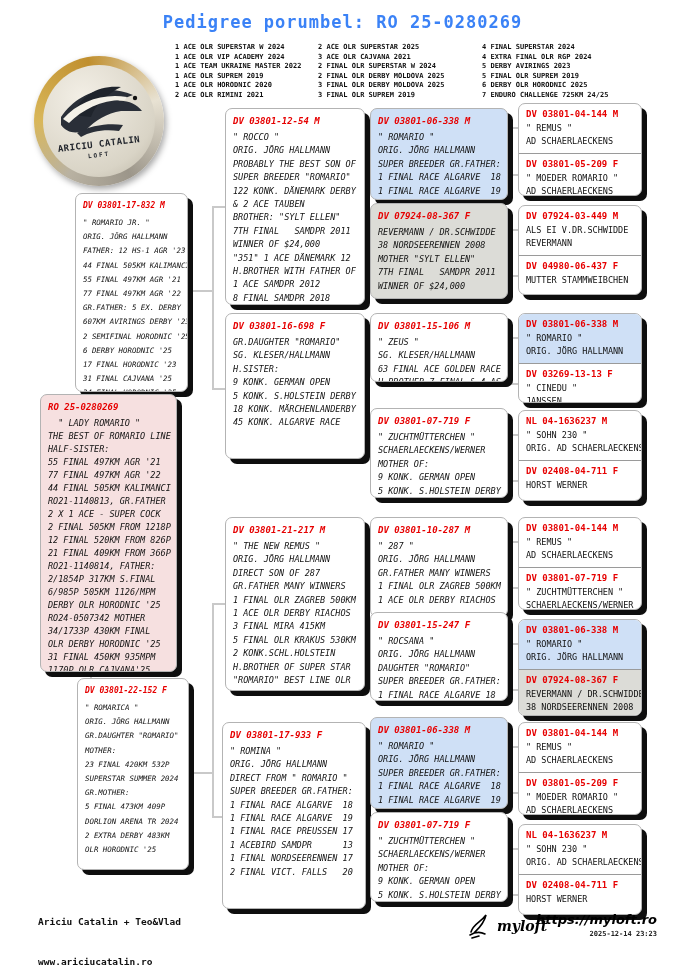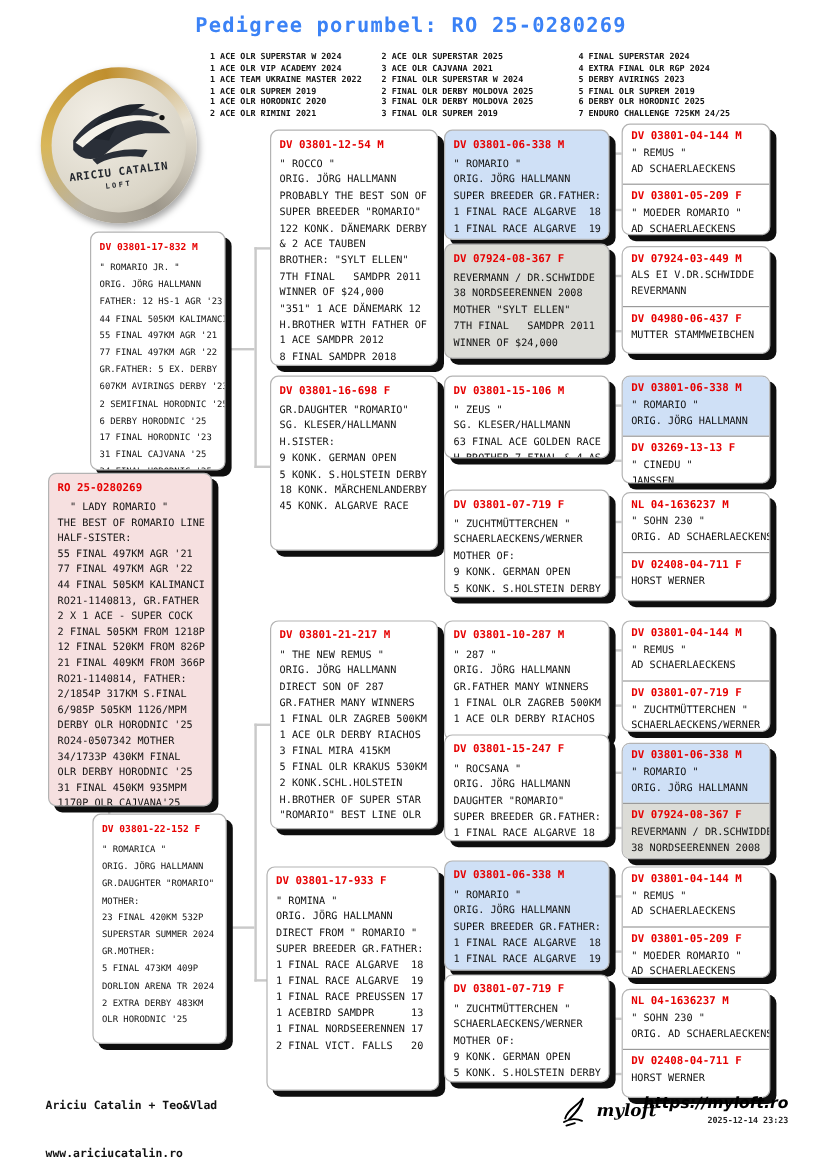--- a/index.html
+++ b/index.html
@@ -17,21 +17,21 @@
   .logo-inner{position:absolute;left:9px;top:9px;width:112px;height:112px;border-radius:50%;
         background:radial-gradient(circle at 35% 30%,#f3efe6,#d9d4c6 70%,#b9b2a2);overflow:hidden;}
   .logo-inner svg{position:absolute;left:4px;top:2px;}
   .logo-t1{position:absolute;left:0;right:0;top:74px;text-align:center;font-size:9px;font-weight:bold;
            color:#23272e;transform:rotate(-7deg);letter-spacing:.5px;}
   .logo-t2{position:absolute;left:0;right:0;top:86px;text-align:center;font-size:6px;font-weight:bold;
            color:#23272e;transform:rotate(-7deg);letter-spacing:2px;}
   
   .box,.pair{position:absolute;background:#fff;border:1px solid #b3b3b3;border-radius:7px;
        box-shadow:5px 5px 0 #0e0e0e;overflow:hidden;box-sizing:border-box;}
-  .box{padding:3px 4px 2px 7px;}
+  .box{padding:3px 4px 2px 7px;font-style:italic;}
   .bh{color:#e60000;font-weight:bold;font-size:9px;line-height:12px;padding:3px 0 4px;white-space:pre;}
   .bl{font-size:8.5px;line-height:13.4px;white-space:pre;}
   .small .bh{font-size:8px;}
   .small .bl{font-size:7.4px;line-height:14.2px;}
   .v-pink{background:#f6e0e0;}
   .v-pink .bl{line-height:13px;}
   .v-blue{background:#cfe0f6;}
   .v-gray{background:#dcdcd7;}
   .pair{padding:0;}
   .sub{padding:2px 4px 4px 7px;}

